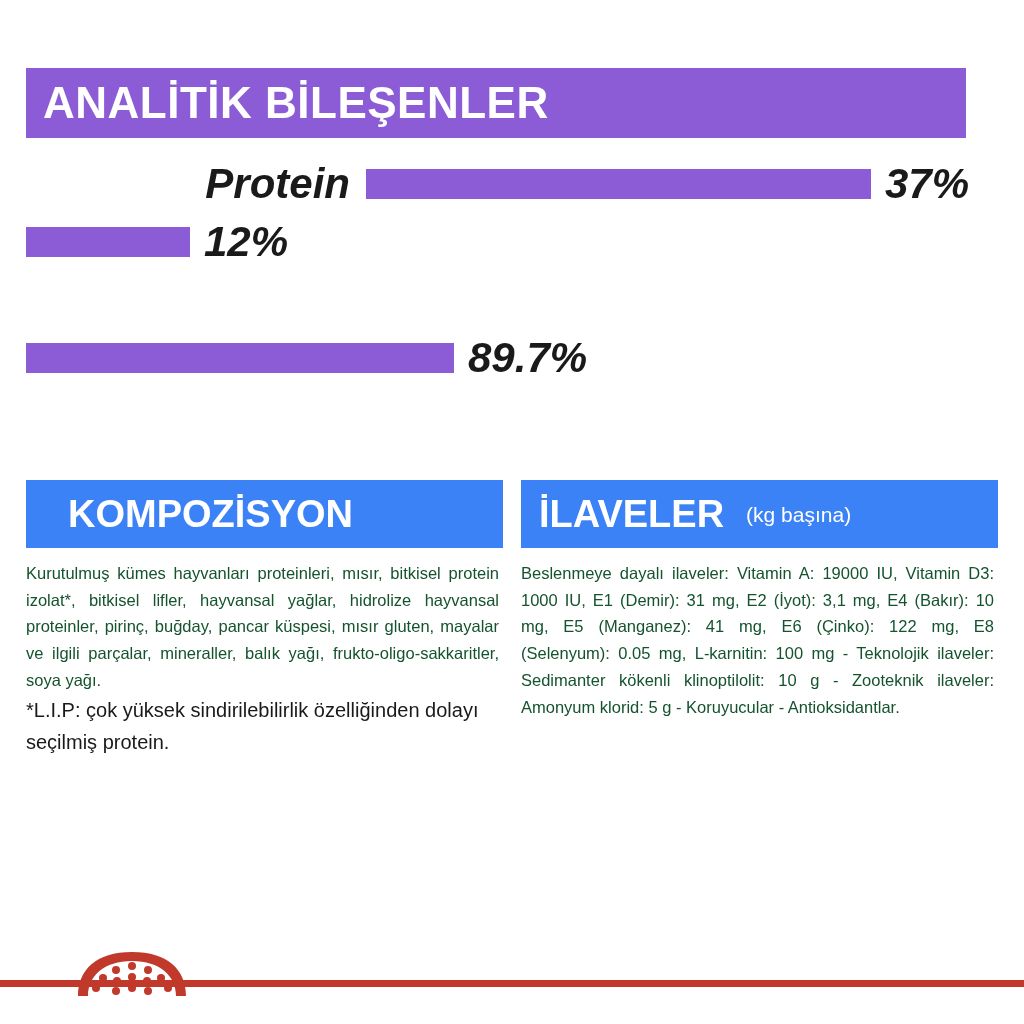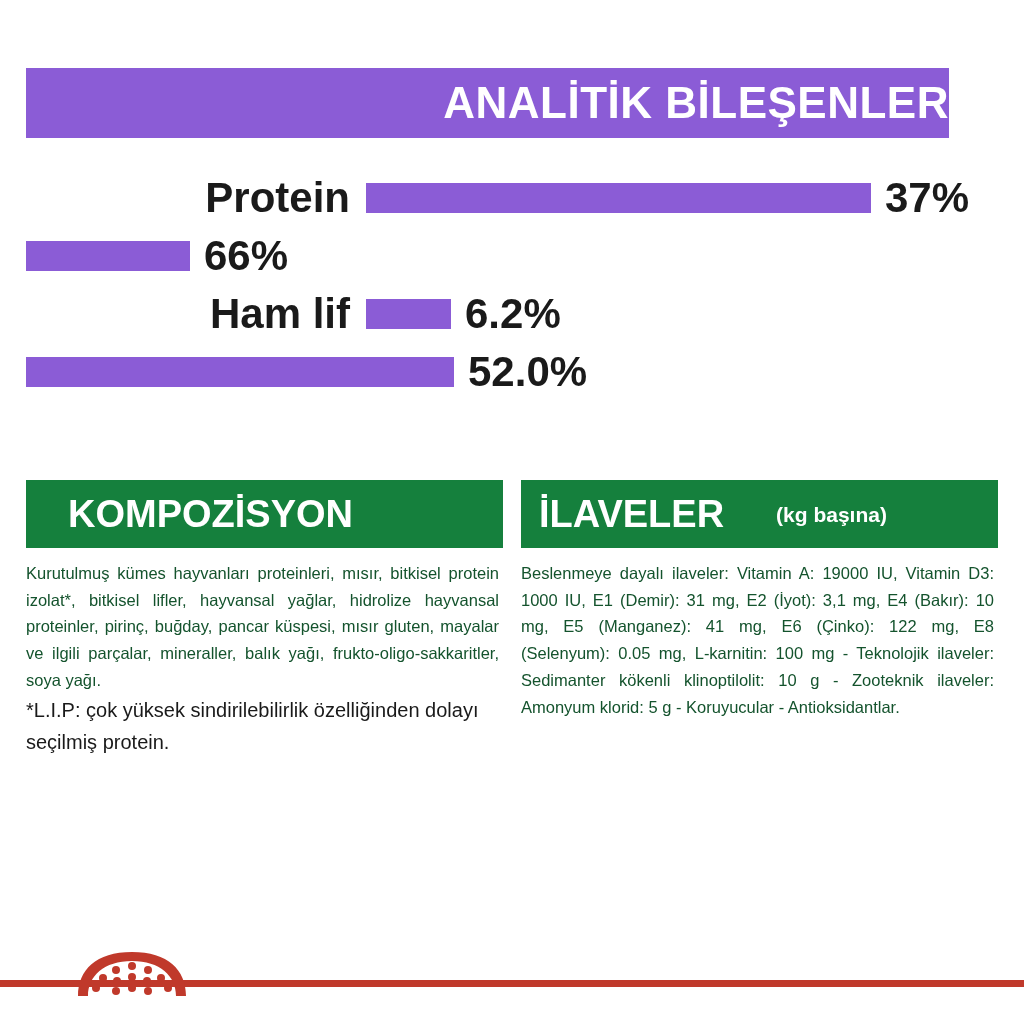--- a/index.html
+++ b/index.html
@@ -23,37 +23,39 @@
   
   .analytic-header {
     position: absolute;
     left: 26px;
     top: 68px;
     width: 923px;
     height: 70px;
     background: #8b5cd6;
     display: flex;
     align-items: center;
-    justify-content: flex-end;
+    justify-content: flex-start;
+    padding-left: 17px;
   }
   .analytic-header-title {
     color: #ffffff;
     font-size: 44px;
     font-weight: bold;
     letter-spacing: 0.5px;
     line-height: 1;
   }
 
   
   .chart {
     position: absolute;
     left: 26px;
-    top: 170px;
+    top: 156px;
     width: 972px;
     height: 260px;
+    font-style: italic;
   }
   .bar-row {
     position: absolute;
     left: 0;
     width: 972px;
     height: 56px;
     display: flex;
     align-items: center;
   }
   .bar-label {
@@ -92,43 +94,42 @@
     left: 26px;
     top: 480px;
     width: 972px;
     display: flex;
     gap: 18px;
   }
   .panel {
     width: 477px;
   }
   .panel-header {
-    background: #15803d;
+    background: #3b82f6;
     height: 68px;
     display: flex;
     align-items: center;
     padding: 0 0 0 42px;
     box-sizing: border-box;
   }
   .panel-header.right {
     padding-left: 18px;
-    gap: 44px;
   }
   .panel-title {
     color: #ffffff;
     font-size: 38px;
     font-weight: bold;
     line-height: 1;
     white-space: nowrap;
   }
   .panel-subtitle {
     color: #ffffff;
     font-size: 21px;
-    font-weight: bold;
-    margin-left: 8px;
+    font-weight: normal;
+    margin-left: 22px;
     line-height: 1;
     white-space: nowrap;
   }
   .panel-body {
     margin-top: 12px;
     font-size: 16.5px;
     line-height: 1.62;
     color: #14532d;
     text-align: justify;
     text-justify: inter-word;
@@ -183,36 +184,29 @@
       <div class="bar-label">Protein</div>
       <div class="bar-track">
         <div class="bar-fill" style="width:505px;"></div>
         <div class="bar-value">37%</div>
       </div>
     </div>
 
     <div class="bar-row" style="top:58px;">
       <div class="bar-track">
         <div class="bar-fill" style="width:164px;"></div>
-        <div class="bar-value">66%</div>
-      </div>
-    </div>
-
-    <div class="bar-row" style="top:116px;">
-      <div class="bar-label">Ham lif</div>
-      <div class="bar-track">
-        <div class="bar-fill" style="width:85px;"></div>
-        <div class="bar-value">6.2%</div>
-      </div>
-    </div>
+        <div class="bar-value">12%</div>
+      </div>
+    </div>
+
 
     <div class="bar-row" style="top:174px;">
       <div class="bar-track">
         <div class="bar-fill" style="width:428px;"></div>
-        <div class="bar-value">52.0%</div>
+        <div class="bar-value">89.7%</div>
       </div>
     </div>
 
   </div>
 
   <div class="panels">
 
     <div class="panel">
       <div class="panel-header">
         <span class="panel-title">KOMPOZİSYON</span>

